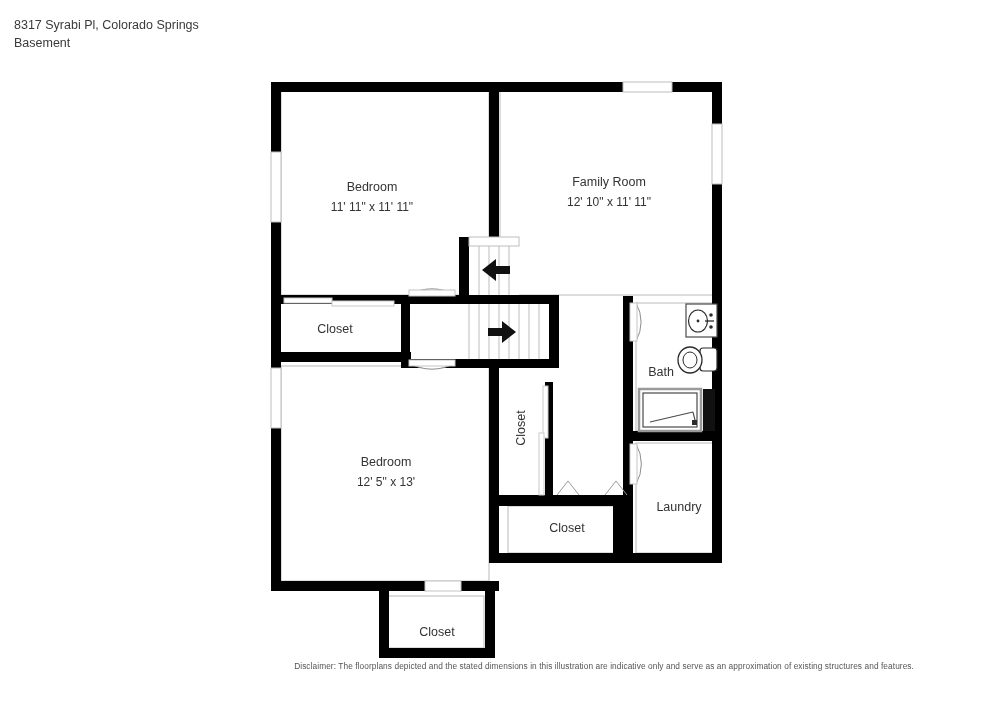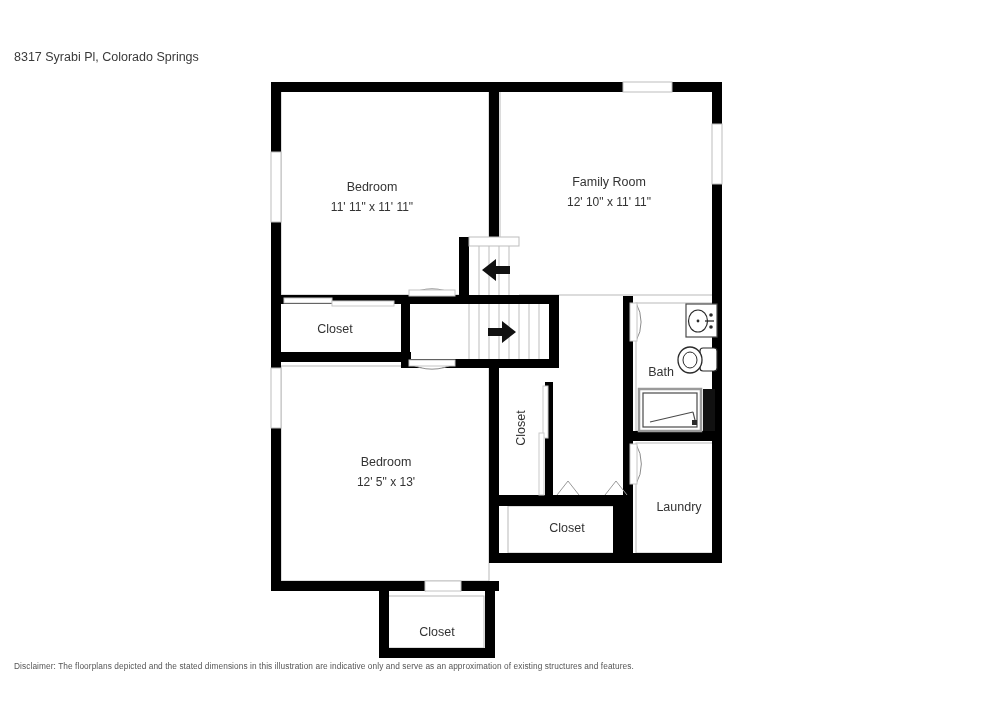--- a/index.html
+++ b/index.html
@@ -13,21 +13,20 @@
     position: relative;
     font-family: "Liberation Sans", sans-serif;
     color: #333333;
     overflow: hidden;
   }
   .header {
     position: absolute;
     left: 14px;
     top: 16px;
     line-height: 18px;
-    margin-top: 32px;
   }
   .header-title {
     font-size: 12.5px;
     color: #3a3a3a;
     display: block;
   }
   .header-sub {
     font-size: 12.5px;
     color: #3a3a3a;
     display: block;
@@ -37,20 +36,21 @@
     left: 0;
     top: 8px;
     width: 1000px;
     height: 707px;
   }
   .disclaimer {
     position: absolute;
     left: 14px;
     top: 661px;
     width: 900px;
+    text-align: right;
   }
   .disclaimer-line {
     display: block;
     font-size: 8.3px;
     color: #555555;
     line-height: 11px;
     margin-bottom: 10px;
     letter-spacing: 0.01em;
   }
   svg { display: block; }
@@ -66,20 +66,21 @@
   }
   .wall { fill: #000000; }
   .thinline { stroke: #b9b9b9; stroke-width: 1; fill: none; }
   .doorarc { stroke: #8d8d8d; stroke-width: 1; fill: #ffffff; }
 </style>
 </head>
 <body>
 
 <div class="header">
   <span class="header-title">8317 Syrabi Pl, Colorado Springs</span>
+  <span class="header-sub">Basement</span>
 </div>
 
 <div class="plan-wrap">
 <svg width="1000" height="707" viewBox="0 0 1000 707">
 
   <g>
     <rect class="thinline" x="281" y="82" width="208" height="205"></rect>
     <rect class="thinline" x="500" y="82" width="218" height="205"></rect>
     <rect class="thinline" x="281" y="358" width="208" height="215"></rect>
     <rect class="thinline" x="636" y="295" width="82" height="128"></rect>

